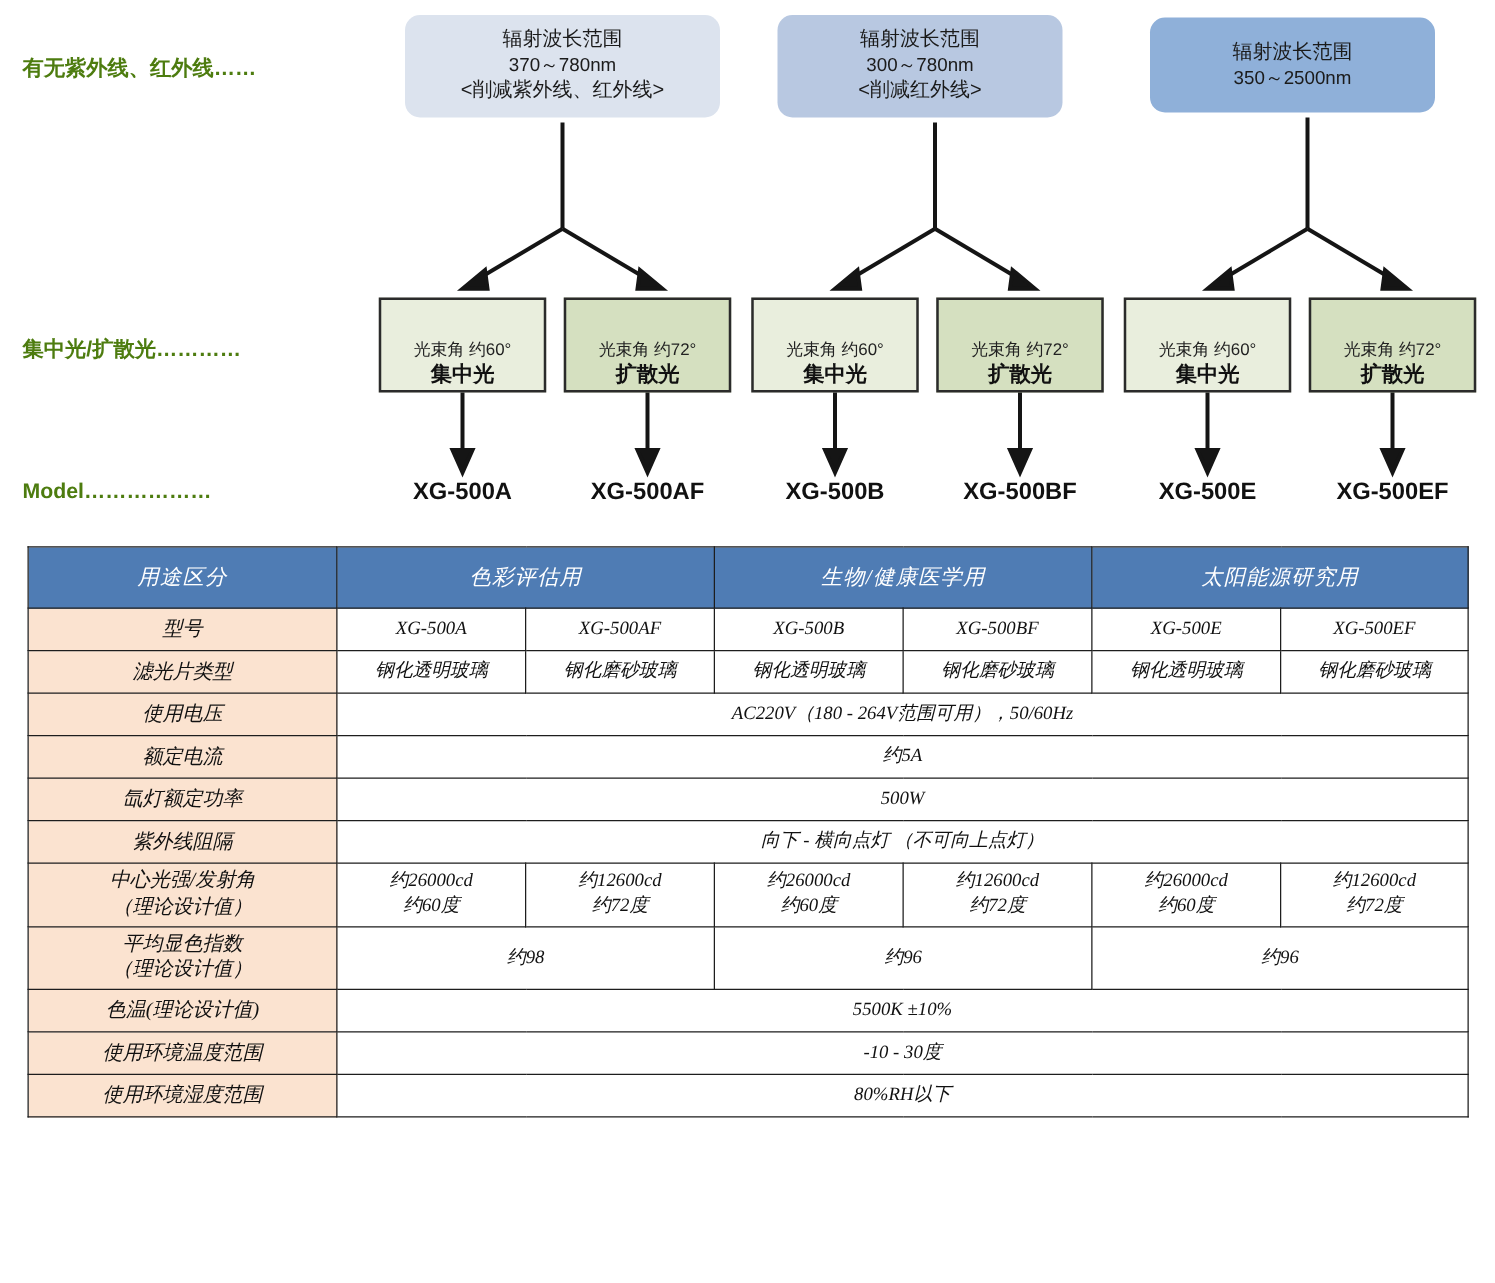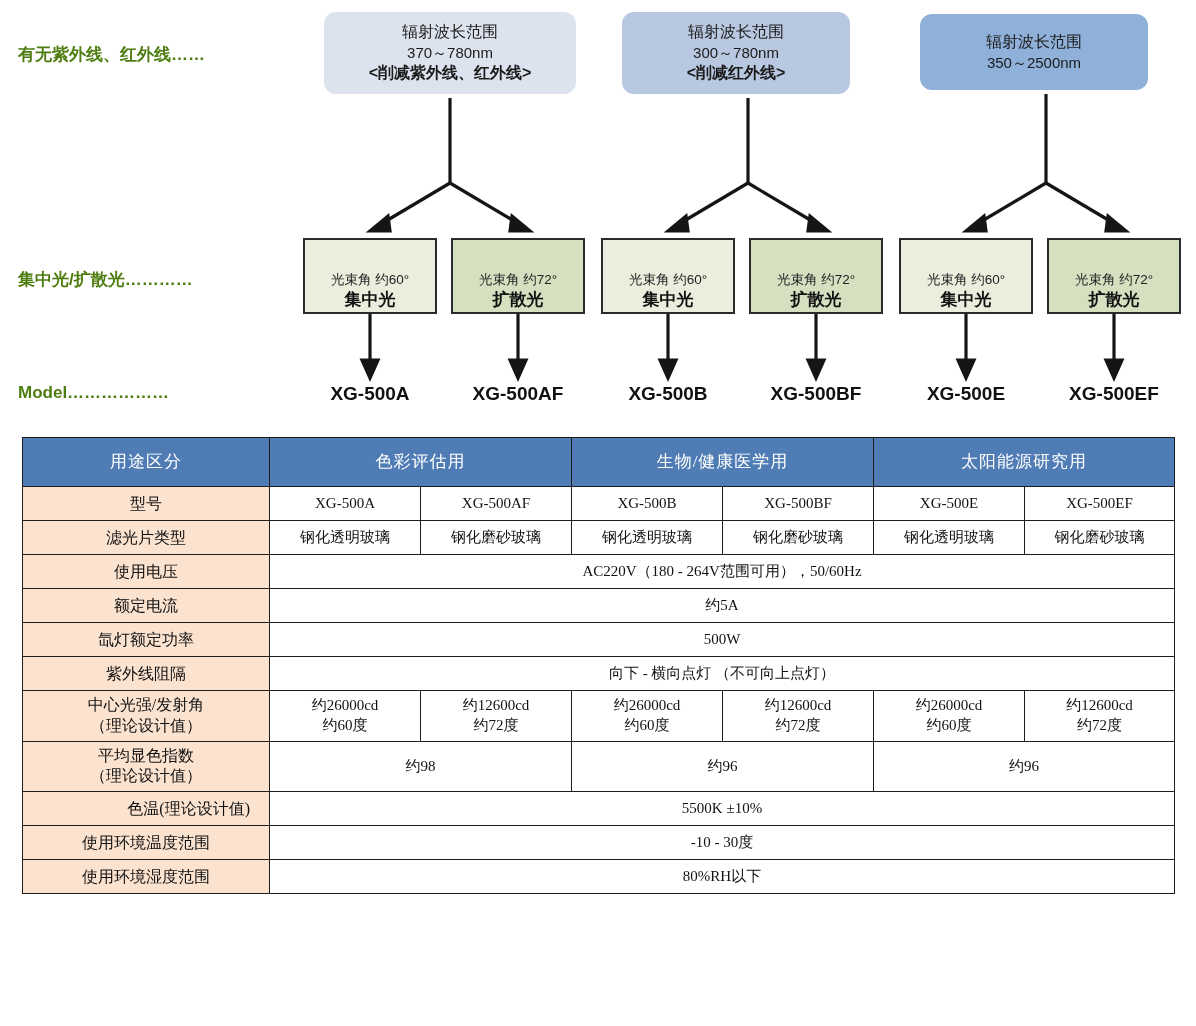--- a/index.html
+++ b/index.html
@@ -34,21 +34,21 @@
     color:#1b1b1b;
     display:flex;
     flex-direction:column;
     justify-content:center;
     align-items:center;
     padding:0 6px;
     box-sizing:border-box;
   }
   .wl-box .t1{font-size:16px;}
   .wl-box .t2{font-size:15px;}
-  .wl-box .t3{font-size:16px;font-weight:bold;}
+  .wl-box .t3{font-size:16px;font-weight:normal;}
 
   .beam-box{
     position:absolute;
     border:2px solid #2b2b2b;
     box-sizing:border-box;
     display:flex;
     flex-direction:column;
     justify-content:flex-end;
     align-items:center;
     line-height:1.35;
@@ -73,24 +73,25 @@
     width:1152px;
     border-collapse:collapse;
     table-layout:fixed;
     font-family:"Liberation Serif","DejaVu Serif",serif;
     font-size:15px;
   }
   #spec-table td,#spec-table th{
     border:1.5px solid #1d1d1d;
     text-align:center;
     vertical-align:middle;
-    padding:4px 19px;
+    padding:4px 3px;
     line-height:1.25;
     color:#111;
     background:#fff;
+    font-style:italic;
   }
   #spec-table th.hdr{
     background:#4f7cb4;
     color:#ffffff;
     font-weight:normal;
     font-size:17px;
     height:40px;
     letter-spacing:1px;
   }
   #spec-table td.rowlab{
@@ -291,21 +292,21 @@
         <div>平均显色指数</div>
         <div>（理论设计值）</div>
       </td>
       <td colspan="2">约98</td>
       <td colspan="2">约96</td>
       <td colspan="2">约96</td>
     </tr>
 
 
     <tr class="h38">
-      <td class="rowlab" style="background: rgb(251, 227, 208); text-align: right;">色温(理论设计值)</td>
+      <td class="rowlab" style="background: rgb(251, 227, 208);">色温(理论设计值)</td>
       <td colspan="6">5500K ±10%</td>
     </tr>
 
     <tr class="h38">
       <td class="rowlab" style="background: rgb(251, 227, 208);">使用环境温度范围</td>
       <td colspan="6">-10 - 30度</td>
     </tr>
 
     <tr class="h38">
       <td class="rowlab" style="background: rgb(251, 227, 208);">使用环境湿度范围</td>

